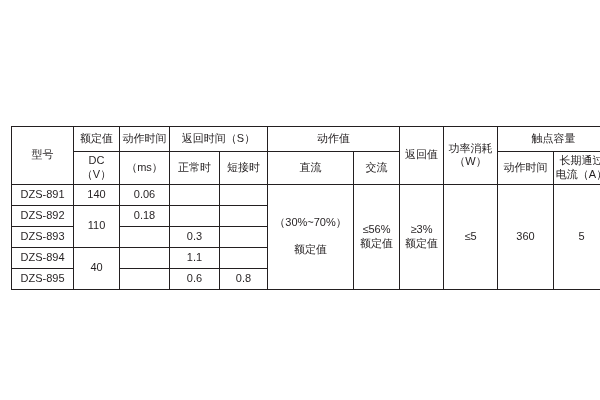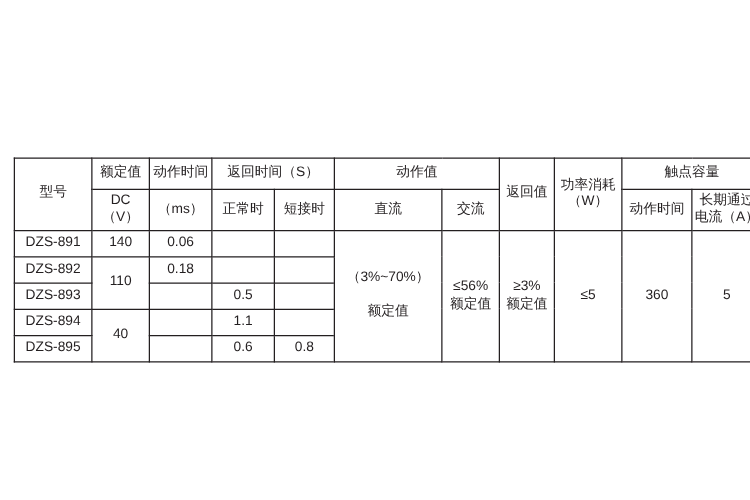--- a/index.html
+++ b/index.html
@@ -99,21 +99,21 @@
         </td>
       </tr>
 
       <tr class="tall">
         <td class="model-col">DZS-891</td>
         <td>140</td>
         <td>0.06</td>
         <td></td>
         <td></td>
         <td class="small two-line" rowspan="5">
-          <span>（3%~70%）</span><br><br>
+          <span>（30%~70%）</span><br><br>
           <span>额定值</span>
         </td>
         <td class="small two-line" rowspan="5">
           <span>≤56%</span><br>
           <span>额定值</span>
         </td>
         <td class="small two-line" rowspan="5">
           <span>≥3%</span><br>
           <span>额定值</span>
         </td>
@@ -127,21 +127,21 @@
         <td class="model-col">DZS-892</td>
         <td rowspan="2">110</td>
         <td>0.18</td>
         <td></td>
         <td></td>
       </tr>
 
       <tr class="tall">
         <td class="model-col">DZS-893</td>
         <td></td>
-        <td>0.5</td>
+        <td>0.3</td>
         <td></td>
       </tr>
 
       <tr class="tall">
         <td class="model-col">DZS-894</td>
         <td rowspan="2">40</td>
         <td></td>
         <td>1.1</td>
         <td></td>
       </tr>

